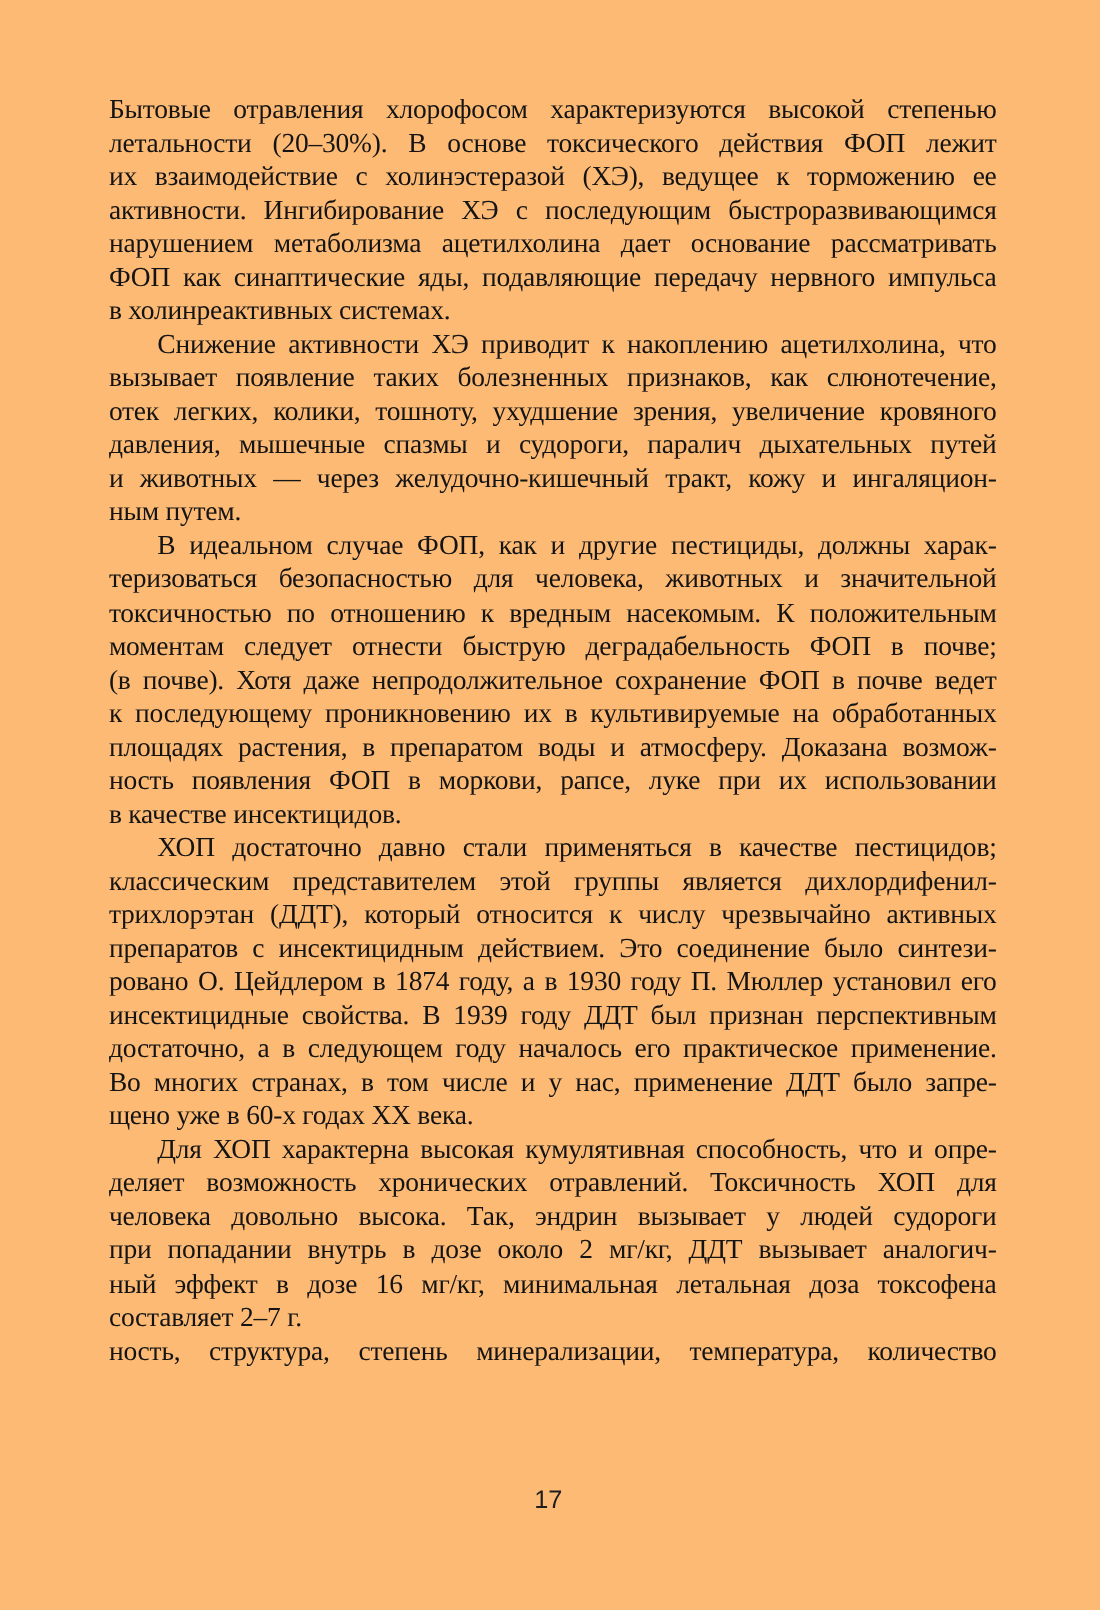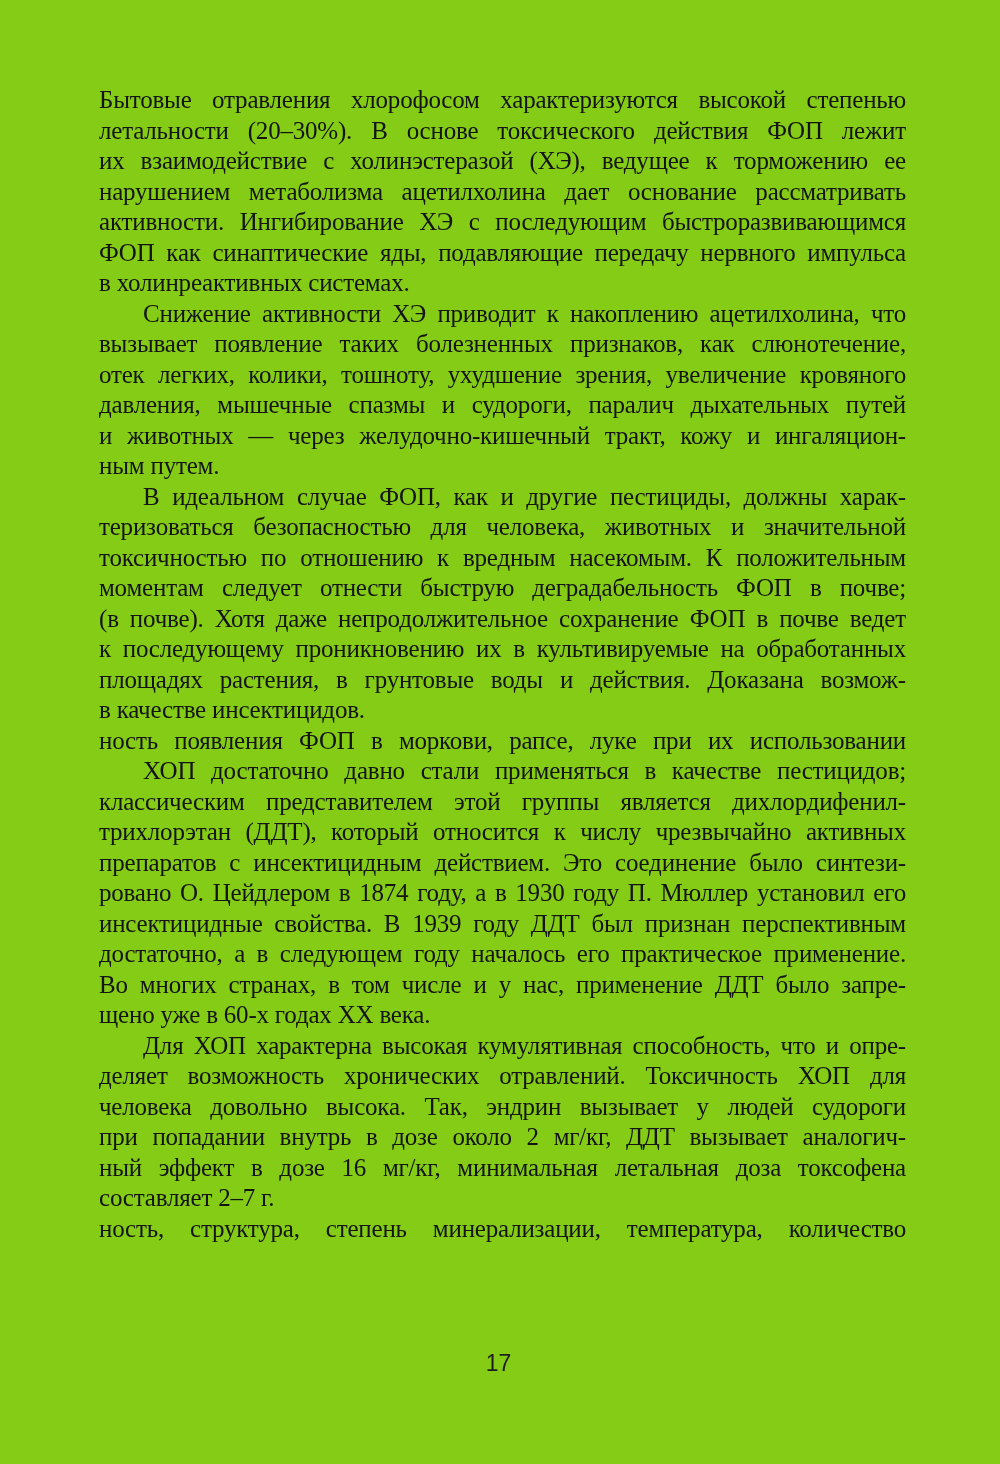--- a/index.html
+++ b/index.html
@@ -4,21 +4,21 @@
 <style>
   html, body {
     margin: 0;
     padding: 0;
     background: #ffffff;
   }
   .page {
     position: relative;
     width: 1000px;
     height: 1464px;
-    background: #84cc16;
+    background: #fdba74;
     overflow: hidden;
     font-family: "Liberation Serif", "DejaVu Serif", serif;
     color: #141414;
     text-decoration: underline;
   }
   .text-block {
     position: absolute;
     left: 99px;
     top: 85px;
     width: 807px;
@@ -58,45 +58,45 @@
 </head>
 <body>
 
 <div class="page">
   <main class="text-block">
 
     <p class="para">
       <span class="ln">Бытовые отравления хлорофосом характеризуются высокой степенью</span>
       <span class="ln">летальности (20–30%). В основе токсического действия ФОП лежит</span>
       <span class="ln">их взаимодействие с холинэстеразой (ХЭ), ведущее к торможению ее</span>
+      <span class="ln">активности. Ингибирование ХЭ с последующим быстроразвивающимся</span>
       <span class="ln">нарушением метаболизма ацетилхолина дает основание рассматривать</span>
-      <span class="ln">активности. Ингибирование ХЭ с последующим быстроразвивающимся</span>
       <span class="ln">ФОП как синаптические яды, подавляющие передачу нервного импульса</span>
       <span class="ln last">в холинреактивных системах.</span>
     </p>
 
     <p class="para">
       <span class="ln indent">Снижение активности ХЭ приводит к накоплению ацетилхолина, что</span>
       <span class="ln">вызывает появление таких болезненных признаков, как слюнотечение,</span>
       <span class="ln">отек легких, колики, тошноту, ухудшение зрения, увеличение кровяного</span>
       <span class="ln">давления, мышечные спазмы и судороги, паралич дыхательных путей</span>
       <span class="ln">и животных — через желудочно-кишечный тракт, кожу и ингаляцион-</span>
       <span class="ln last">ным путем.</span>
     </p>
 
     <p class="para">
       <span class="ln indent">В идеальном случае ФОП, как и другие пестициды, должны харак-</span>
       <span class="ln">теризоваться безопасностью для человека, животных и значительной</span>
       <span class="ln">токсичностью по отношению к вредным насекомым. К положительным</span>
       <span class="ln">моментам следует отнести быструю деградабельность ФОП в почве;</span>
       <span class="ln">(в почве). Хотя даже непродолжительное сохранение ФОП в почве ведет</span>
       <span class="ln">к последующему проникновению их в культивируемые на обработанных</span>
-      <span class="ln">площадях растения, в грунтовые воды и действия. Доказана возмож-</span>
+      <span class="ln">площадях растения, в препаратом воды и атмосферу. Доказана возмож-</span>
+      <span class="ln">ность появления ФОП в моркови, рапсе, луке при их использовании</span>
       <span class="ln last">в качестве инсектицидов.</span>
-      <span class="ln">ность появления ФОП в моркови, рапсе, луке при их использовании</span>
     </p>
 
     <p class="para">
       <span class="ln indent">ХОП достаточно давно стали применяться в качестве пестицидов;</span>
       <span class="ln">классическим представителем этой группы является дихлордифенил-</span>
       <span class="ln">трихлорэтан (ДДТ), который относится к числу чрезвычайно активных</span>
       <span class="ln">препаратов с инсектицидным действием. Это соединение было синтези-</span>
       <span class="ln">ровано О. Цейдлером в 1874 году, а в 1930 году П. Мюллер установил его</span>
       <span class="ln">инсектицидные свойства. В 1939 году ДДТ был признан перспективным</span>
       <span class="ln">достаточно, а в следующем году началось его практическое применение.</span>

